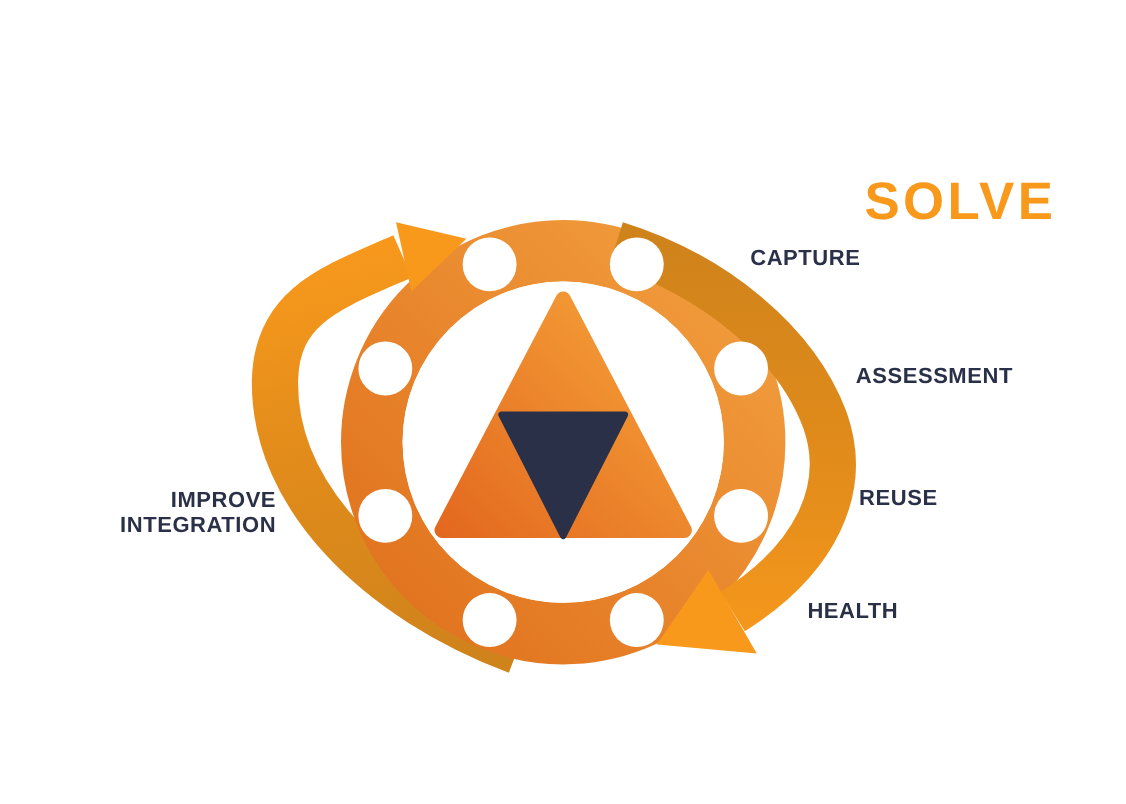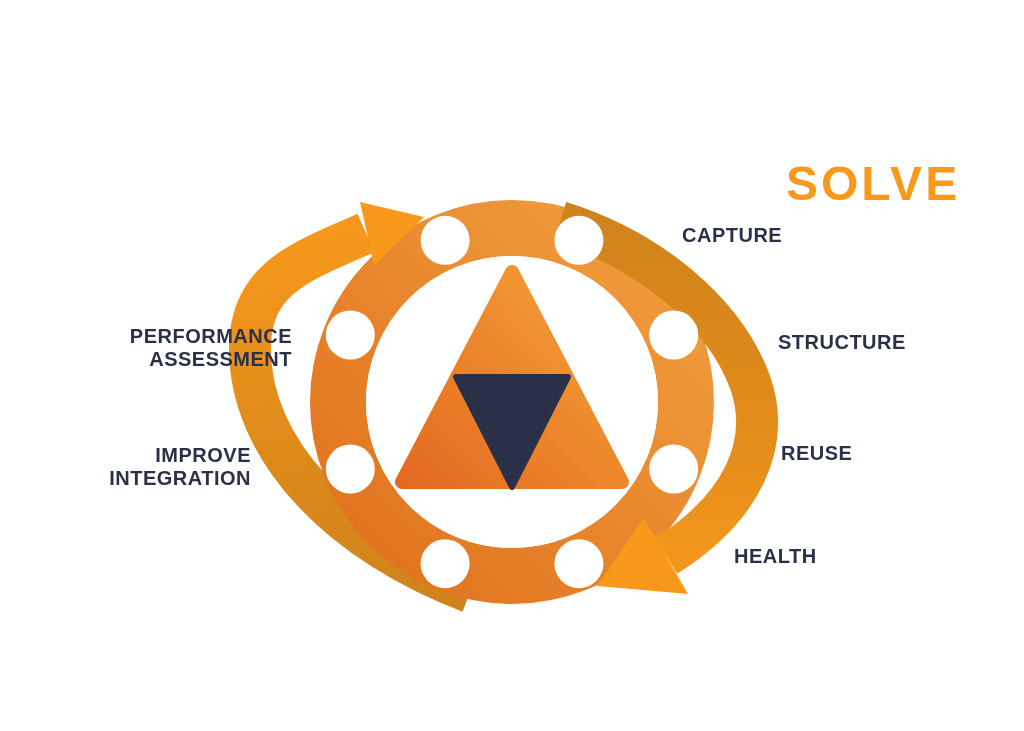--- a/index.html
+++ b/index.html
@@ -83,23 +83,21 @@
     <circle cx="578.9" cy="563.7" r="24.5" fill="#fff"></circle>
     <circle cx="673.7" cy="469" r="24.5" fill="#fff"></circle>
 
     <polygon points="512,272 402,482 622,482" fill="url(#gTri)" stroke="url(#gTri)" stroke-width="14" stroke-linejoin="round"></polygon>
     <polygon points="456,377 568,377 512,487" fill="var(--navy)" stroke="var(--navy)" stroke-width="6" stroke-linejoin="round"></polygon>
   </svg>
 
 
   <div class="loop-label solve">SOLVE</div>
 
-  <div class="step performance">PERFORMANCE
-ASSESSMENT</div>
   <div class="step process">IMPROVE
 INTEGRATION</div>
 
   <div class="step capture">CAPTURE</div>
-  <div class="step structure">STRUCTURE</div>
+  <div class="step structure">ASSESSMENT</div>
   <div class="step reuse">REUSE</div>
   <div class="step improve">HEALTH</div>
 
 </div>
 
 </body></html>

